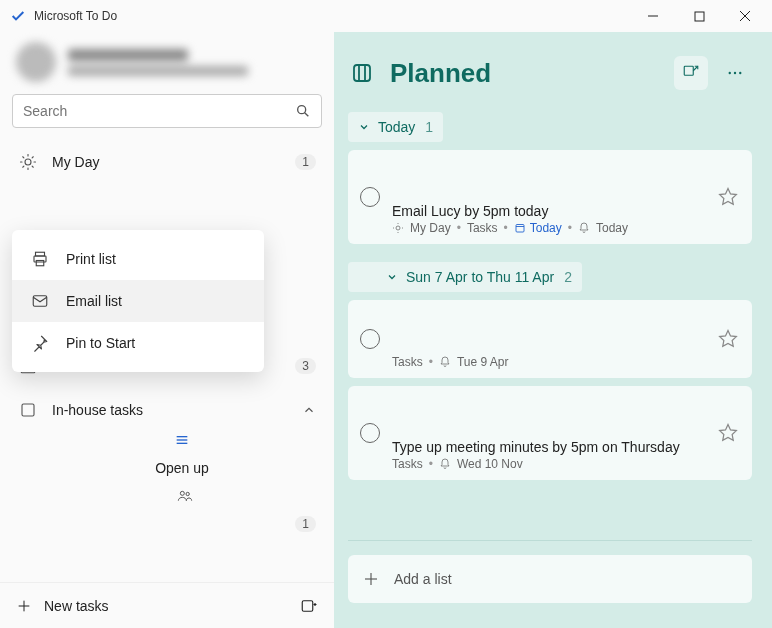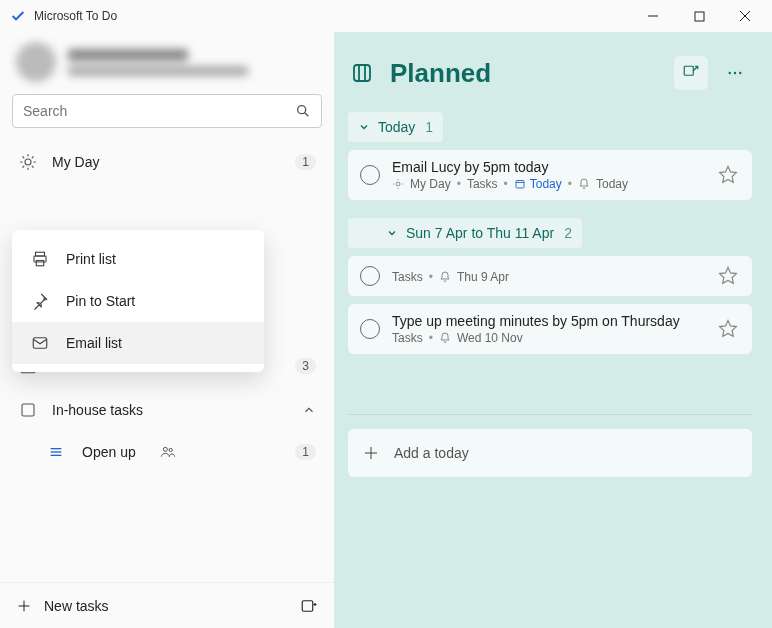--- a/index.html
+++ b/index.html
@@ -15,21 +15,21 @@
   .prof-lines .l1 { height:12px; width:120px; background:#888; border-radius:3px; margin-bottom:5px;}
   .prof-lines .l2 { height:10px; width:180px; background:#aaa; border-radius:3px;}
   .searchwrap { padding:4px 12px 8px; }
   .search { height:34px; border:1px solid #ccc; border-radius:4px; background:#fff; display:flex; align-items:center; padding:0 10px; color:#555;}
   .search input { flex:1; border:none; outline:none; font-size:14px; background:transparent; color:#333;}
   .navlist { display:flex; flex-direction:column; padding-top:4px;}
   .nav-item { height:44px; display:flex; align-items:center; padding:0 18px; font-size:14px; color:#222; gap:14px; position:relative;}
   .nav-item .icon { width:20px; height:20px; display:flex; align-items:center; justify-content:center; color:#555;}
   .nav-item .count { margin-left:auto; font-size:12px; color:#555; background:#eee; border-radius:10px; padding:1px 7px;}
   .nav-item .chev { margin-left:auto; color:#555;}
-  .nav-sub { height:40px; display:flex; align-items:center; padding-left:48px; padding-right:18px; font-size:14px; color:#222; gap:18px;}
+  .nav-sub { height:40px; display:flex; align-items:center; padding-left:48px; padding-right:18px; font-size:14px; color:#222; gap:12px;flex-direction:column;}
   .nav-sub .small-icon{width:16px;height:16px;color:#555;display:flex;align-items:center;justify-content:center;}
   .nav-sub .count { margin-left:auto; font-size:12px; color:#555; background:#eee; border-radius:10px; padding:1px 7px;}
   .nav-sub .people-icon{margin-left:6px;}
   .bottombar { margin-top:auto; height:46px; display:flex; align-items:center; padding:0 16px; gap:12px; border-top:1px solid #eee; font-size:14px; color:#222;}
   .bottombar .grp { margin-left:auto;}
   .context-menu { position:absolute; left:12px; top:198px; width:252px; background:#fff; border-radius:6px; box-shadow:0 8px 24px rgba(0,0,0,0.15); padding:8px 0; z-index:50;}
   .cm-item { height:42px; display:flex; align-items:center; padding:0 18px; gap:16px; font-size:14px; color:#222;}
   .cm-item.hover { background:#f2f2f2;}
   .cm-item .icon{width:20px;height:20px;display:flex;align-items:center;justify-content:center;color:#444;}
   .highlight-box{position:absolute; border:3px solid #d92b2b; border-radius:10px; pointer-events:none;}
@@ -37,21 +37,21 @@
   .main-head { display:flex; align-items:center; gap:14px; padding-bottom:18px;}
   .main-head .h-icon{width:28px;height:28px;color:#0f6b61;display:flex;align-items:center;justify-content:center;}
   .main-title{font-size:26px; font-weight:600; color:#0f6b61;}
   .head-actions{margin-left:auto;display:flex;gap:10px;}
   .head-btn{width:34px;height:34px;border-radius:6px;display:flex;align-items:center;justify-content:center;color:#0f6b61;}
   .head-btn.solid{background:#e8f4f2;}
   .section-chip{display:inline-flex;align-items:center;background:#e8f4f2;border-radius:4px;height:30px;padding:0 10px;font-size:14px;color:#0f6b61;gap:8px;margin-top:4px; width:fit-content;}
   .section-chip .num{color:#0f6b61;opacity:.7;margin-left:2px;}
   .task-card{background:#f4faf9;border-radius:6px;margin-top:8px;padding:9px 12px;display:flex;align-items:center;gap:12px;}
   .task-circle{width:20px;height:20px;border:1.5px solid #666;border-radius:50%;flex-shrink:0;}
-  .task-body{flex:1;min-width:0;}
+  .task-body{flex:1;min-width:0;margin-top:44px;}
   .task-title{font-size:14px;color:#222;}
   .task-meta{font-size:12px;color:#666;display:flex;align-items:center;gap:6px;margin-top:2px;flex-wrap:wrap;}
   .task-meta .sep{color:#999;}
   .task-meta .blue{color:#2564cf;display:inline-flex;align-items:center;gap:4px;}
   .star-btn{width:22px;height:22px;color:#888;}
   .divider-line{height:1px;background:#bcdcd6;margin-top:60px;}
   .add-task{background:#f4faf9;border-radius:6px;height:48px;margin-top:14px;display:flex;align-items:center;padding:0 14px;gap:14px;color:#555;font-size:14px;}
   svg{display:block;}
 </style>
 </head>
@@ -194,36 +194,36 @@
       <div class="cm-item">
         <span class="icon">
           <svg width="18" height="18" viewBox="0 0 24 24" fill="none" stroke="currentColor" stroke-width="1.5">
               <rect x="6" y="3" width="12" height="5"></rect>
               <rect x="4" y="8" width="16" height="8" rx="1"></rect>
               <rect x="7" y="14" width="10" height="7"></rect>
             </svg>
         </span>
         <span>Print list</span>
       </div>
-      <div class="cm-item">
-        <span class="icon">
-          <svg width="18" height="18" viewBox="0 0 24 24" fill="none" stroke="currentColor" stroke-width="1.5">
-              <path d="M14 3l7 7-4 1-4 4 1 5-3-3-6 6 6-6-3-3 5 1 4-4 1-4z" stroke-linejoin="round"></path>
-            </svg>
-        </span>
-        <span>Pin to Start</span>
-      </div>
       <div class="cm-item hover">
         <span class="icon">
           <svg width="18" height="18" viewBox="0 0 24 24" fill="none" stroke="currentColor" stroke-width="1.5">
               <rect x="3" y="5" width="18" height="14" rx="2"></rect>
               <polyline points="3 7 12 13 21 7"></polyline>
             </svg>
         </span>
         <span>Email list</span>
+      </div>
+      <div class="cm-item">
+        <span class="icon">
+          <svg width="18" height="18" viewBox="0 0 24 24" fill="none" stroke="currentColor" stroke-width="1.5">
+              <path d="M14 3l7 7-4 1-4 4 1 5-3-3-6 6 6-6-3-3 5 1 4-4 1-4z" stroke-linejoin="round"></path>
+            </svg>
+        </span>
+        <span>Pin to Start</span>
       </div>
     </div>
     <div class="highlight-box" style="left:12px; top:251px; width:249px; height:42px;"></div>
   </div>
 
   <div class="main">
     <div class="main-head">
       <span class="h-icon">
         <svg width="24" height="24" viewBox="0 0 24 24" fill="none" stroke="currentColor" stroke-width="1.8">
             <rect x="4" y="4" width="16" height="16" rx="3"></rect>
@@ -317,21 +317,21 @@
       <div class="task-body">
         <div class="task-meta">
           <span>Tasks</span>
           <span class="sep">•</span>
           <span style="display:inline-flex;">
               <svg width="12" height="12" viewBox="0 0 24 24" fill="none" stroke="currentColor" stroke-width="1.5">
                 <path d="M6 8a6 6 0 1 1 12 0v5l2 3H4l2-3z"></path>
                 <path d="M10 19a2 2 0 0 0 4 0"></path>
               </svg>
             </span>
-          <span>Thu 9 Apr</span>
+          <span>Tue 9 Apr</span>
         </div>
       </div>
       <span class="star-btn">
         <svg width="20" height="20" viewBox="0 0 24 24" fill="none" stroke="currentColor" stroke-width="1.5">
             <polygon points="12 3 15 9.5 22 10.3 17 15 18.3 22 12 18.6 5.7 22 7 15 2 10.3 9 9.5"></polygon>
           </svg>
       </span>
     </div>
 
     <div class="task-card">
@@ -359,16 +359,16 @@
 
     <div class="divider-line"></div>
 
     <div class="add-task">
       <span>
         <svg width="18" height="18" viewBox="0 0 24 24" stroke="currentColor" stroke-width="1.5">
             <line x1="12" y1="4" x2="12" y2="20"></line>
             <line x1="4" y1="12" x2="20" y2="12"></line>
           </svg>
       </span>
-      <span>Add a today</span>
+      <span>Add a list</span>
     </div>
   </div>
 </div>
 
 </body></html>

